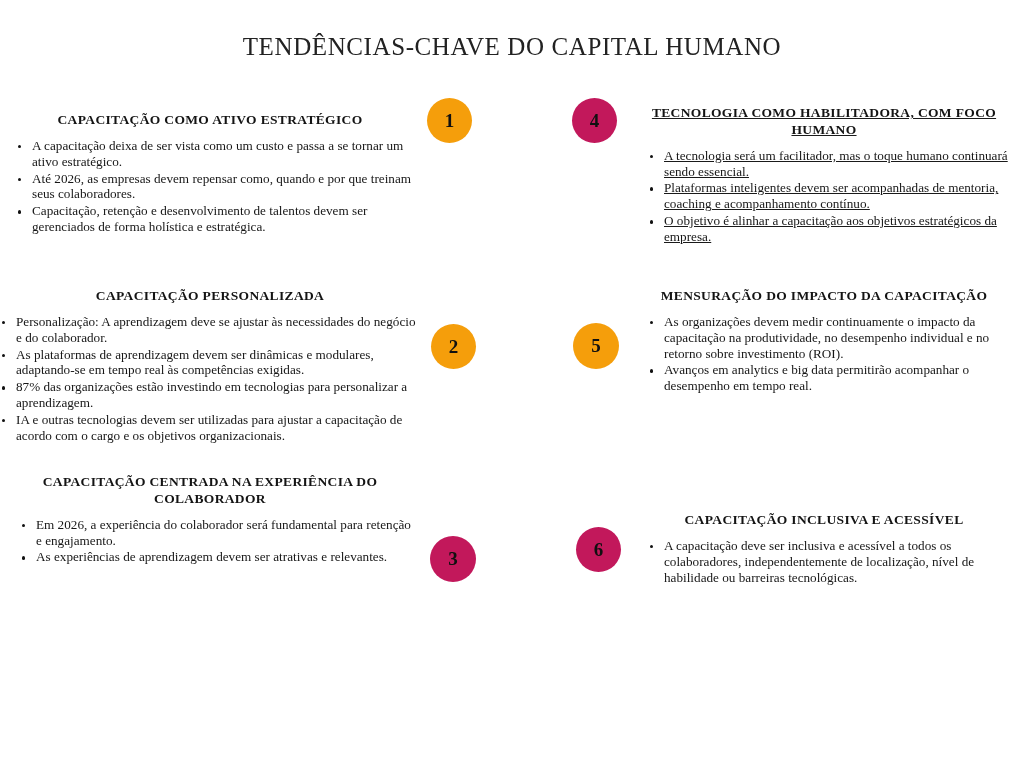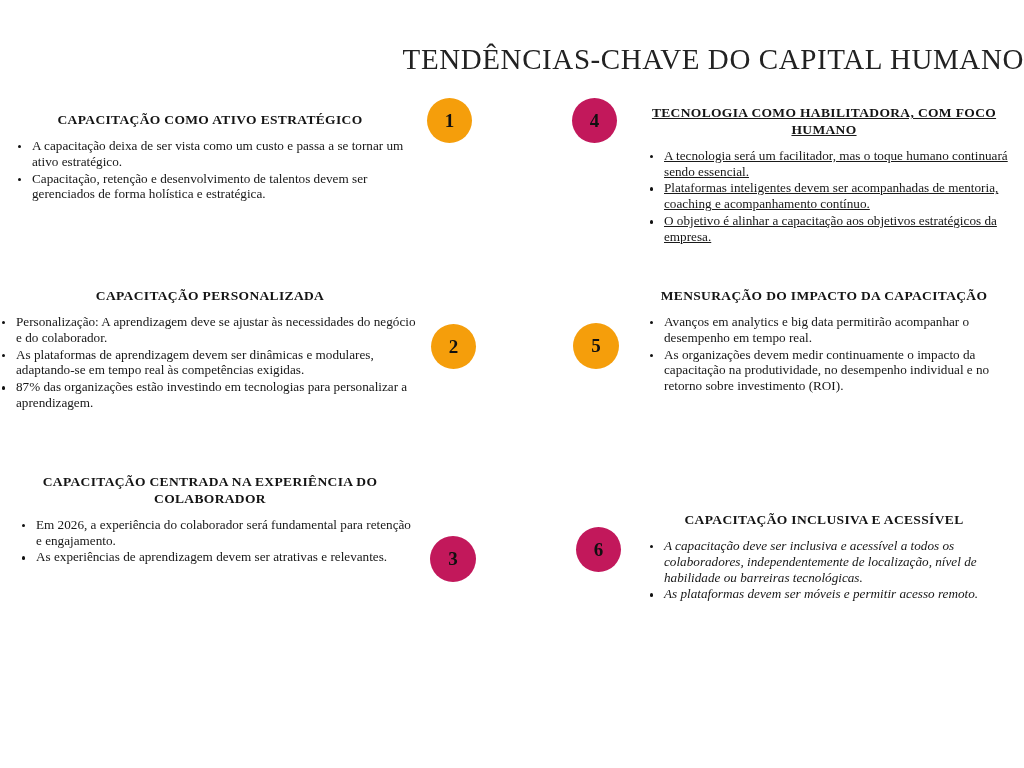--- a/index.html
+++ b/index.html
@@ -19,25 +19,25 @@
 
   #canvas {
     position: relative;
     width: 1024px;
     height: 768px;
   }
 
   
   .page-title {
     position: absolute;
-    top: 24px;
+    top: 16px;
     left: 0;
     width: 1024px;
-    text-align: right;
-    font-size: 29px;
+    text-align: center;
+    font-size: 25px;
     letter-spacing: 0.6px;
     font-weight: 400;
     color: #222222;
     font-family: "Liberation Serif", "DejaVu Serif", serif;
   }
 
   
   .block {
     position: absolute;
   }
@@ -85,21 +85,21 @@
   #block-2 { left: 0px;   top: 288px; width: 420px; }
   #block-2 .bullets { }
   #block-3 { left: 0px;   top: 474px; width: 420px; }
   #block-3 .bullets { padding-left: 20px; }
 
   #block-4 { left: 638px; top: 105px; width: 372px; text-decoration: underline; }
   #block-4 .bullets { padding-left: 10px; }
   #block-5 { left: 638px; top: 288px; width: 372px; }
   #block-5 .bullets { padding-left: 10px; }
   #block-6 { left: 638px; top: 512px; width: 372px; }
-  #block-6 .bullets { padding-left: 10px; font-style: italic; }
+  #block-6 .bullets { padding-left: 10px; }
 
   
   .badge {
     position: absolute;
     border-radius: 50%;
     display: flex;
     align-items: center;
     justify-content: center;
     font-family: "Liberation Serif", "DejaVu Serif", serif;
     font-weight: bold;
@@ -120,30 +120,32 @@
 <body>
 
 <div id="canvas">
 
   <h1 class="page-title">TENDÊNCIAS-CHAVE DO CAPITAL HUMANO</h1>
 
   <section class="block col-left" id="block-1">
     <h2 class="block-heading">CAPACITAÇÃO COMO ATIVO ESTRATÉGICO</h2>
     <ul class="bullets">
       <li>A capacitação deixa de ser vista como um custo e passa a se tornar um ativo estratégico.</li>
+      <li>Até 2026, as empresas devem repensar como, quando e por que treinam seus colaboradores.</li>
       <li>Capacitação, retenção e desenvolvimento de talentos devem ser gerenciados de forma holística e estratégica.</li>
     </ul>
   </section>
 
   <section class="block col-left" id="block-2">
     <h2 class="block-heading">CAPACITAÇÃO PERSONALIZADA</h2>
     <ul class="bullets">
       <li>Personalização: A aprendizagem deve se ajustar às necessidades do negócio e do colaborador.</li>
       <li>As plataformas de aprendizagem devem ser dinâmicas e modulares, adaptando-se em tempo real às competências exigidas.</li>
       <li>87% das organizações estão investindo em tecnologias para personalizar a aprendizagem.</li>
+      <li>IA e outras tecnologias devem ser utilizadas para ajustar a capacitação de acordo com o cargo e os objetivos organizacionais.</li>
     </ul>
   </section>
 
   <section class="block col-left" id="block-3">
     <h2 class="block-heading">CAPACITAÇÃO CENTRADA NA EXPERIÊNCIA DO COLABORADOR</h2>
     <ul class="bullets">
       <li>Em 2026, a experiência do colaborador será fundamental para retenção e engajamento.</li>
       <li>As experiências de aprendizagem devem ser atrativas e relevantes.</li>
     </ul>
   </section>
@@ -153,30 +155,29 @@
     <ul class="bullets">
       <li>A tecnologia será um facilitador, mas o toque humano continuará sendo essencial.</li>
       <li>Plataformas inteligentes devem ser acompanhadas de mentoria, coaching e acompanhamento contínuo.</li>
       <li>O objetivo é alinhar a capacitação aos objetivos estratégicos da empresa.</li>
     </ul>
   </section>
 
   <section class="block col-right" id="block-5">
     <h2 class="block-heading">MENSURAÇÃO DO IMPACTO DA CAPACITAÇÃO</h2>
     <ul class="bullets">
+      <li>As organizações devem medir continuamente o impacto da capacitação na produtividade, no desempenho individual e no retorno sobre investimento (ROI).</li>
       <li>Avanços em analytics e big data permitirão acompanhar o desempenho em tempo real.</li>
-      <li>As organizações devem medir continuamente o impacto da capacitação na produtividade, no desempenho individual e no retorno sobre investimento (ROI).</li>
     </ul>
   </section>
 
   <section class="block col-right" id="block-6">
     <h2 class="block-heading">CAPACITAÇÃO INCLUSIVA E ACESSÍVEL</h2>
     <ul class="bullets">
       <li>A capacitação deve ser inclusiva e acessível a todos os colaboradores, independentemente de localização, nível de habilidade ou barreiras tecnológicas.</li>
-      <li>As plataformas devem ser móveis e permitir acesso remoto.</li>
     </ul>
   </section>
 
   <div class="badge badge-orange" id="badge-1">1</div>
   <div class="badge badge-orange" id="badge-2">2</div>
   <div class="badge badge-crimson" id="badge-3">3</div>
   <div class="badge badge-crimson" id="badge-4">4</div>
   <div class="badge badge-orange" id="badge-5">5</div>
   <div class="badge badge-crimson" id="badge-6">6</div>
 

